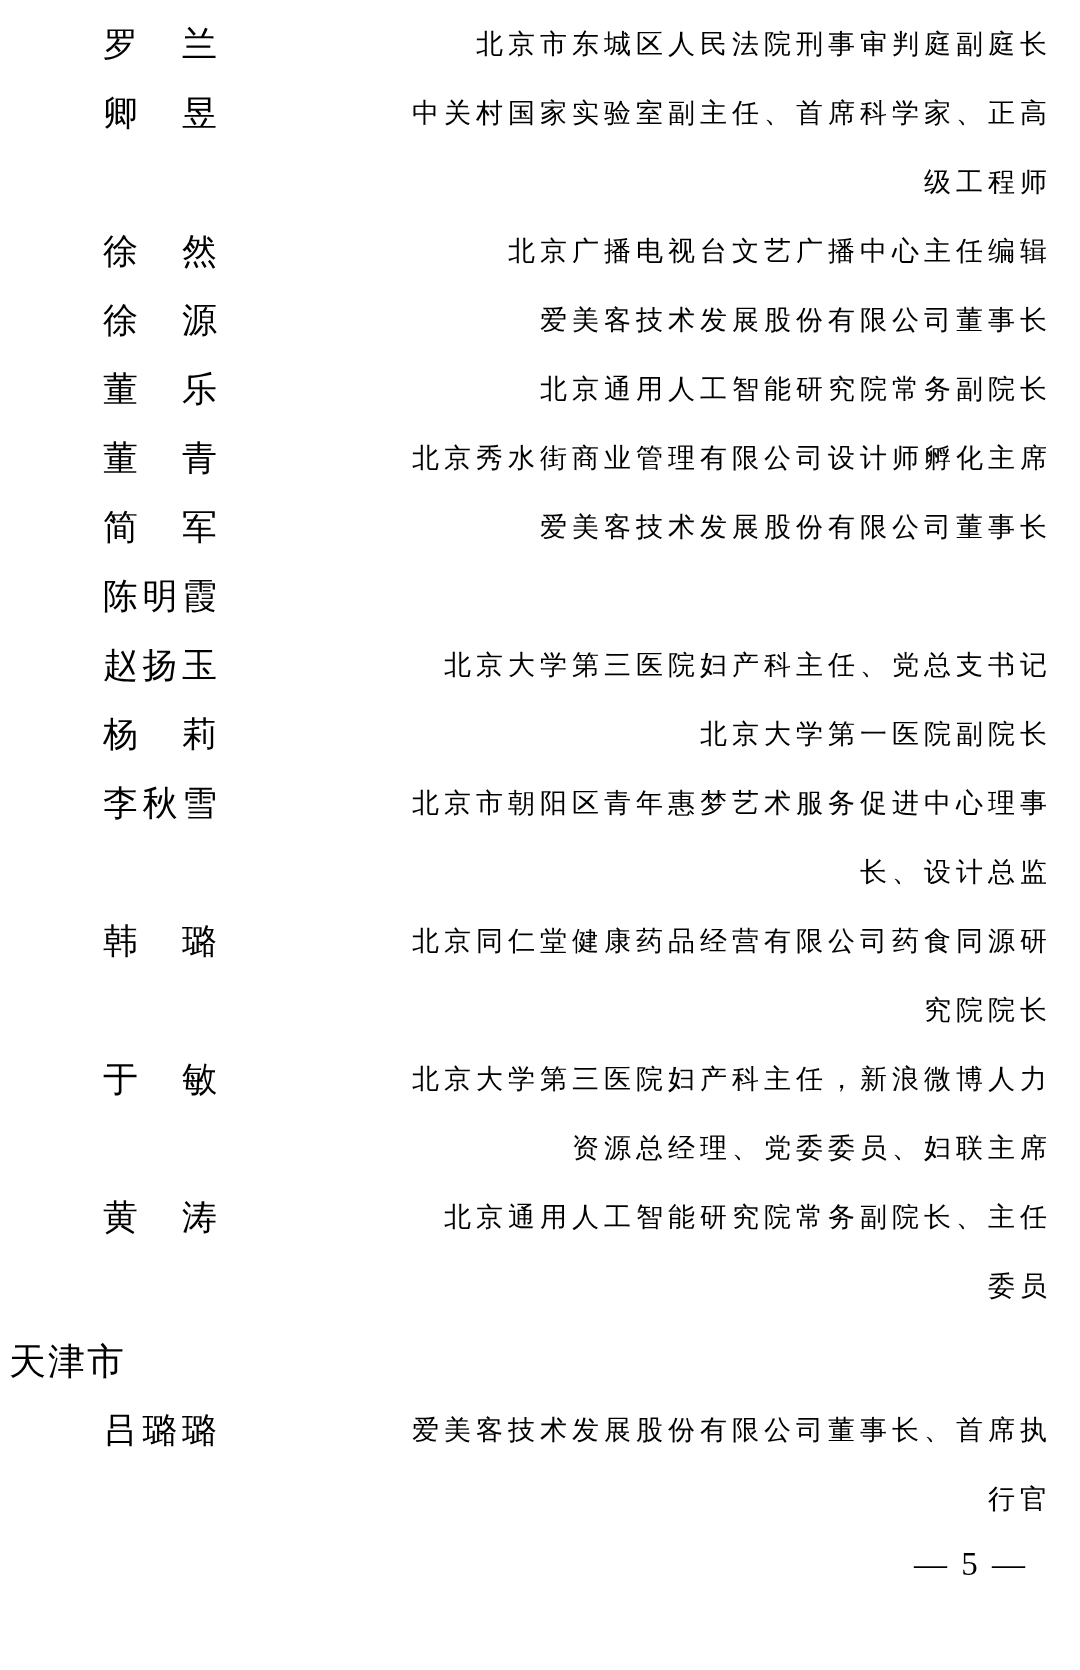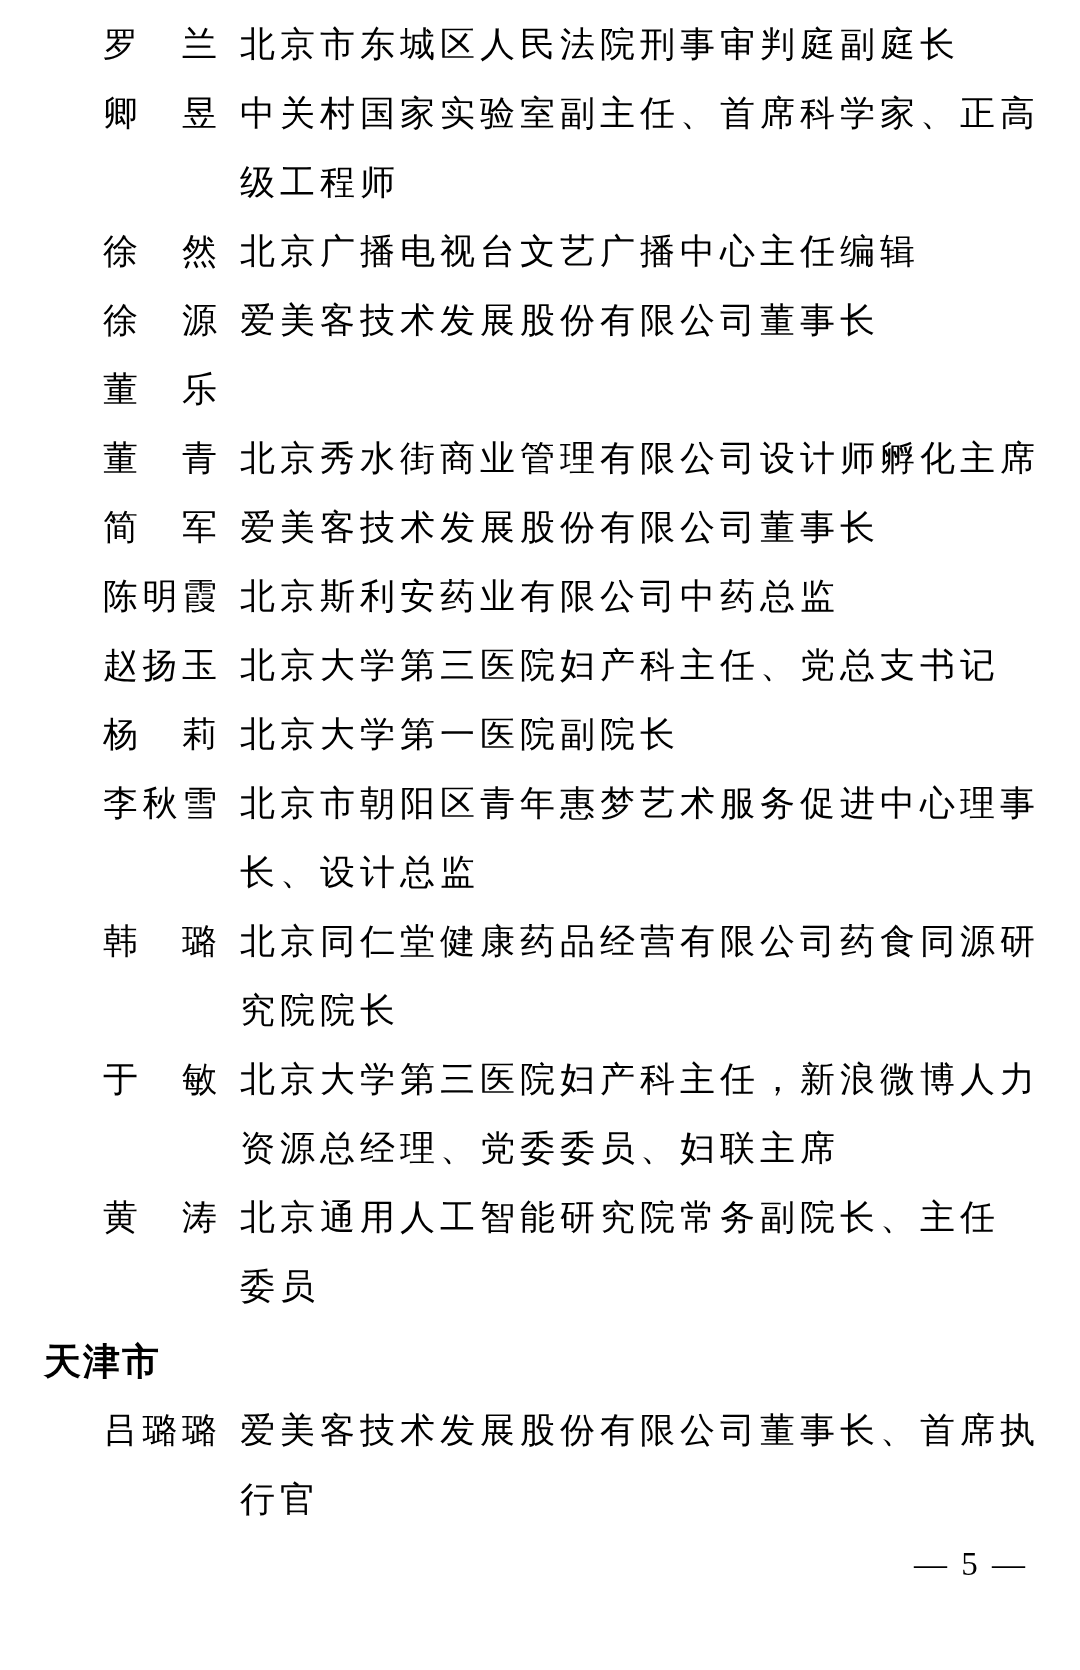--- a/index.html
+++ b/index.html
@@ -27,32 +27,32 @@
     margin-left: 103px;
     flex-shrink: 0;
     display: flex;
     justify-content: space-between;
     font-size: 35px;
     line-height: 69px;
   }
   .entry-title {
     margin-left: 23px;
     width: 812px;
-    font-size: 35px;
+    font-size: 27px;
     line-height: 69px;
     letter-spacing: 5px;
     white-space: pre-line;
-    text-align: left;
+    text-align: right;
   }
   .section-header {
     font-family: "Liberation Sans", "DejaVu Sans", sans-serif;
-    font-weight: bold;
+    font-weight: normal;
     font-size: 37px;
     line-height: 69px;
-    padding-left: 44px;
+    padding-left: 9px;
     margin-top: 6px;
     letter-spacing: 2px;
   }
   .page-number {
     position: absolute;
     top: 1546px;
     right: 52px;
     font-size: 33px;
     letter-spacing: 3px;
     white-space: nowrap;
@@ -90,20 +90,21 @@
           <span>徐</span>
           <span>源</span>
         </div>
         <div class="entry-title">爱美客技术发展股份有限公司董事长</div>
       </div>
       <div class="entry">
         <div class="entry-name">
           <span>董</span>
           <span>乐</span>
         </div>
+        <div class="entry-title">北京通用人工智能研究院常务副院长</div>
       </div>
       <div class="entry">
         <div class="entry-name">
           <span>董</span>
           <span>青</span>
         </div>
         <div class="entry-title">北京秀水街商业管理有限公司设计师孵化主席</div>
       </div>
       <div class="entry">
         <div class="entry-name">
@@ -111,21 +112,20 @@
           <span>军</span>
         </div>
         <div class="entry-title">爱美客技术发展股份有限公司董事长</div>
       </div>
       <div class="entry">
         <div class="entry-name">
           <span>陈</span>
           <span>明</span>
           <span>霞</span>
         </div>
-        <div class="entry-title">北京斯利安药业有限公司中药总监</div>
       </div>
       <div class="entry">
         <div class="entry-name">
           <span>赵</span>
           <span>扬</span>
           <span>玉</span>
         </div>
         <div class="entry-title">北京大学第三医院妇产科主任、党总支书记</div>
       </div>
       <div class="entry">

